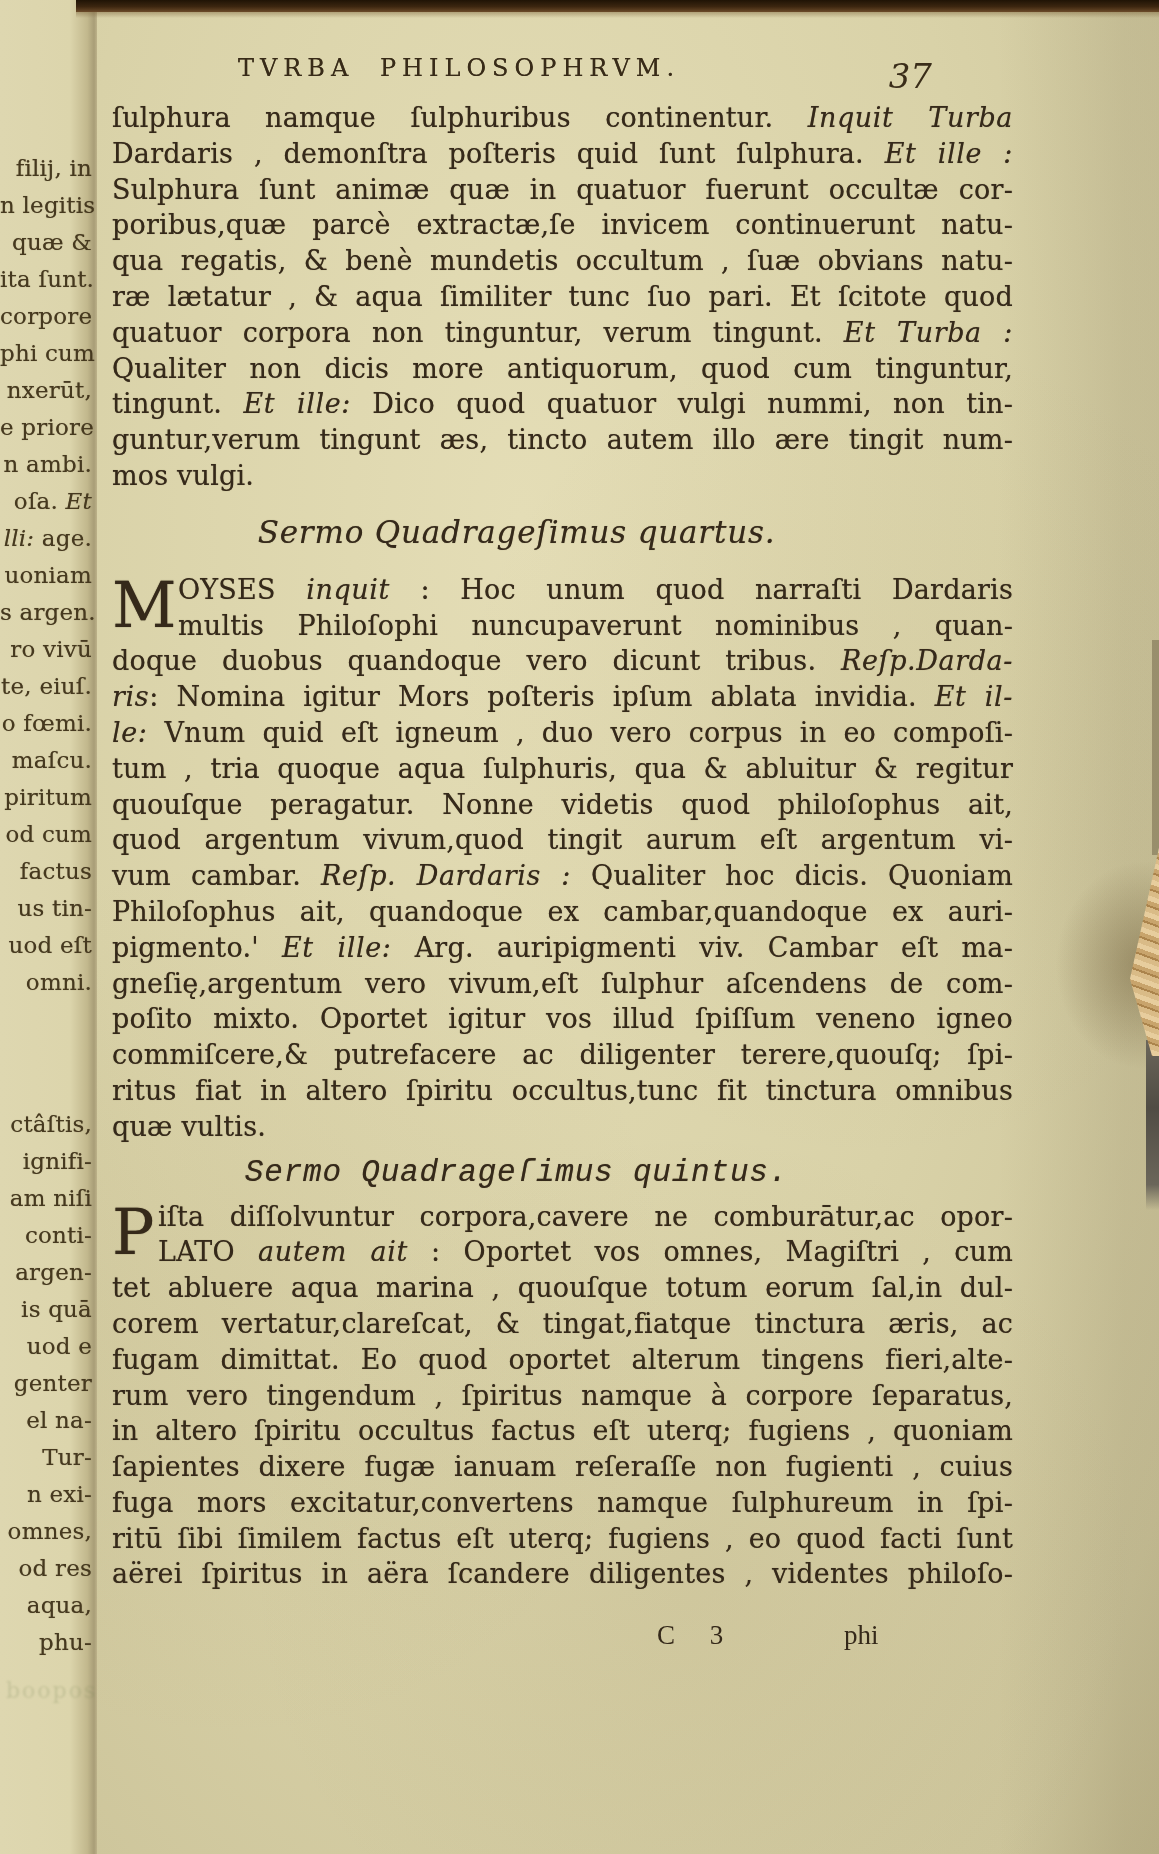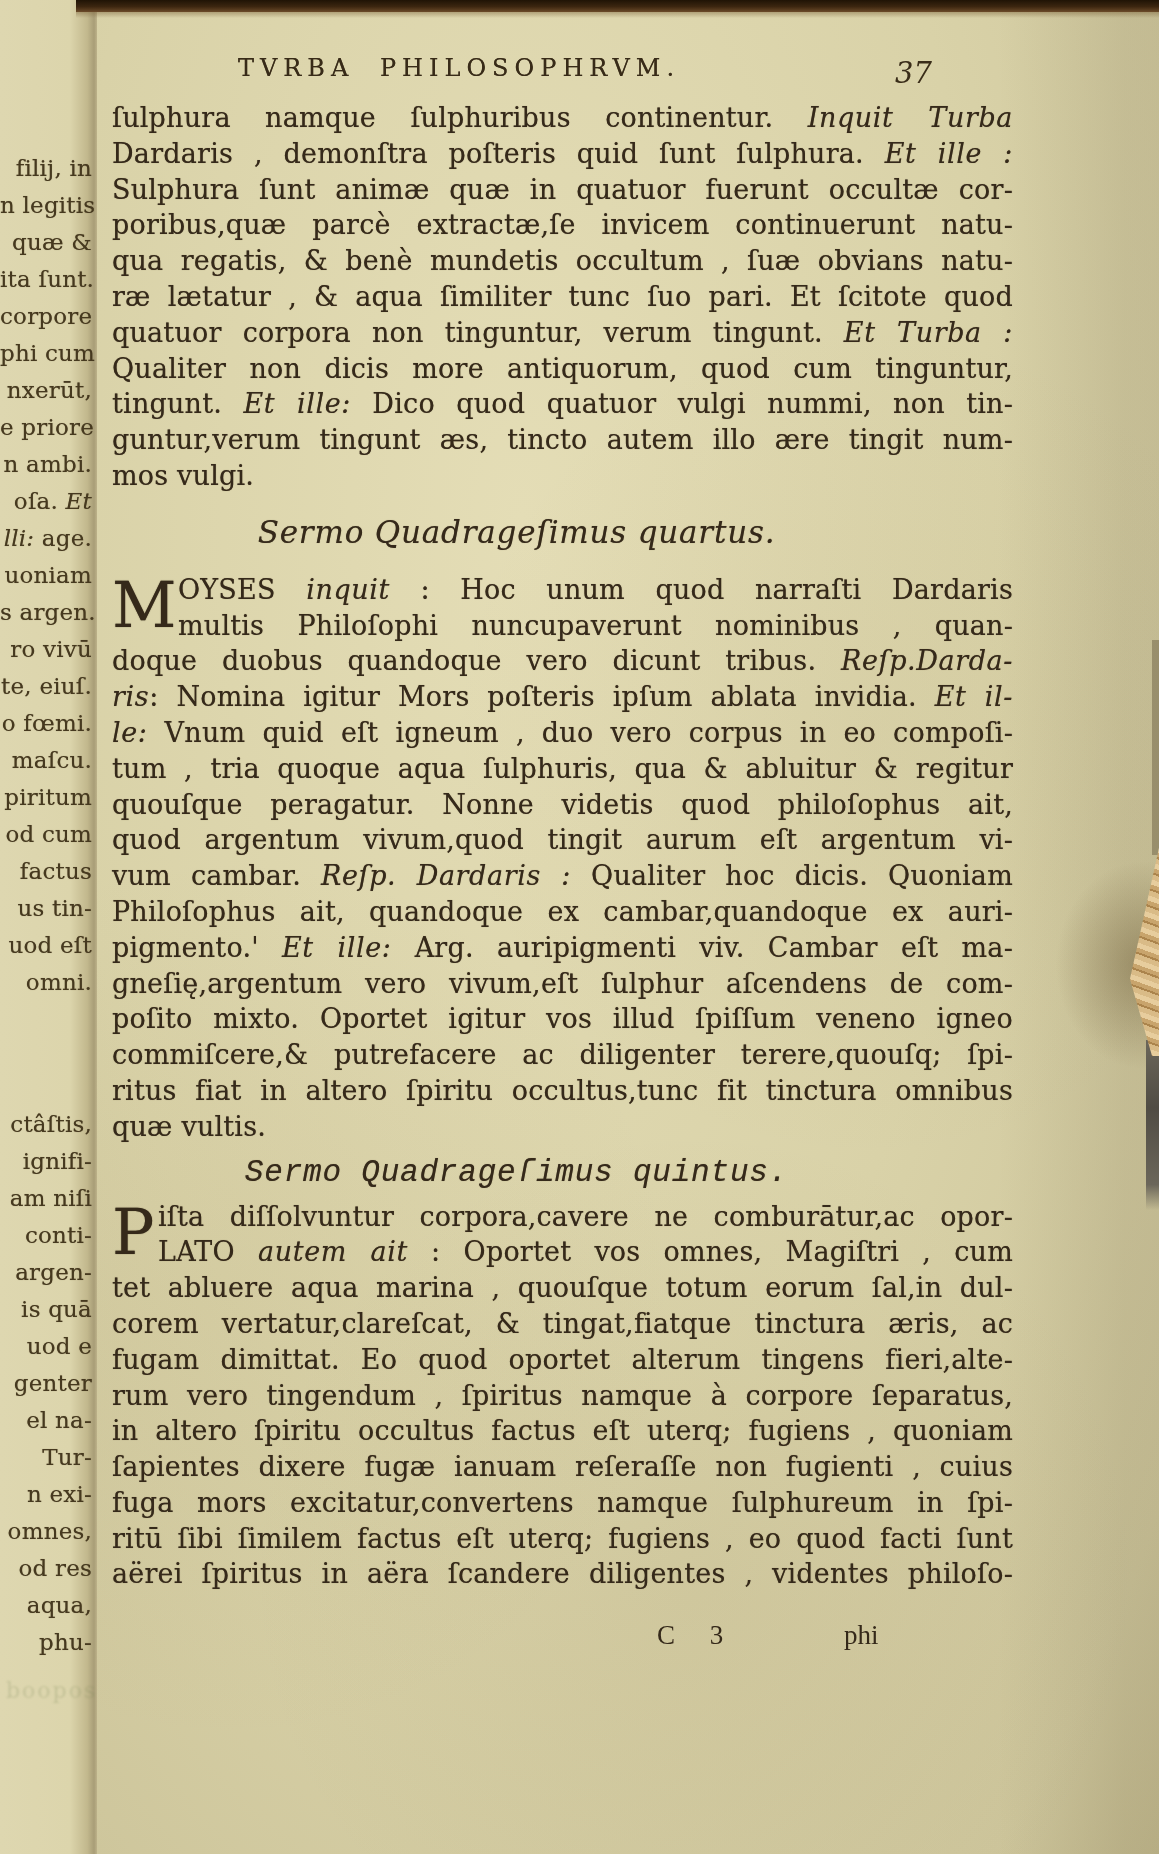--- a/index.html
+++ b/index.html
@@ -25,21 +25,21 @@
     font-size:23px;color:#46391f;letter-spacing:.2px;}
   .margin-col .mnote{line-height:37px;white-space:nowrap;text-shadow:0 0 .7px rgba(60,45,20,.55);}
   .mgroup1{top:150px;}
   .mgroup2{top:1106px;}
 
   .page{position:absolute;inset:0;z-index:5;}
   .header{position:absolute;left:112px;top:54px;width:900px;height:34px;}
   .running-title{text-align:center;transform:translateX(-103px);
     font-size:24px;letter-spacing:6px;word-spacing:12px;color:#3226166;color:#382b18;
     text-shadow:0 0 .6px rgba(45,32,14,.7);}
-  .page-number{position:absolute;right:80px;top:2px;font-size:29px;font-style:italic;color:#3a2d19;}
+  .page-number{position:absolute;right:80px;top:2px;font-size:34px;font-style:italic;color:#3a2d19;}
 
   .textblock{position:absolute;left:112px;top:100px;width:901px;}
   .line{height:35.8px;line-height:35.8px;font-size:27px;letter-spacing:.2px;
     text-align:justify;text-align-last:justify;white-space:nowrap;
     text-shadow:0 0 .7px rgba(48,34,14,.6);}
   .line.short{text-align-last:left;}
   .line i{letter-spacing:.6px;}
   .sermo{font-style:italic;font-size:31px;line-height:40px;height:40px;text-align:center;
     transform:translateX(-46px);letter-spacing:.8px;text-shadow:0 0 .7px rgba(48,34,14,.55);}
   .sermo1{margin-top:18px;}

